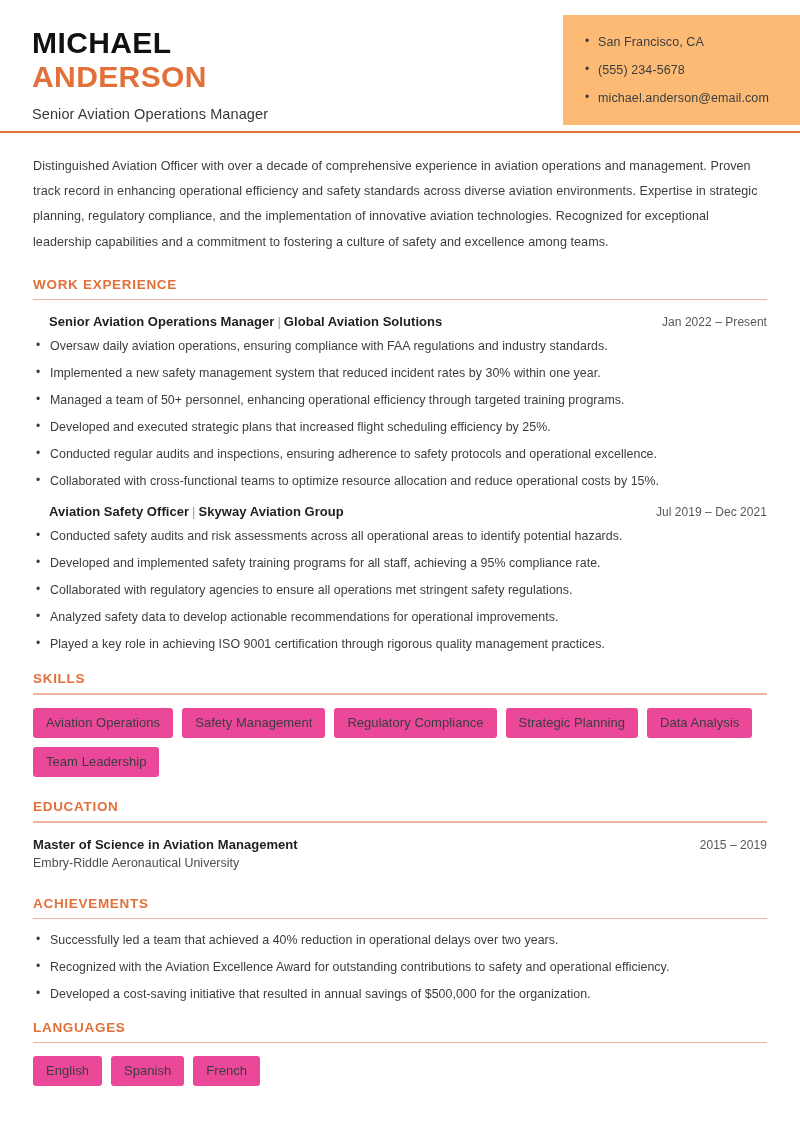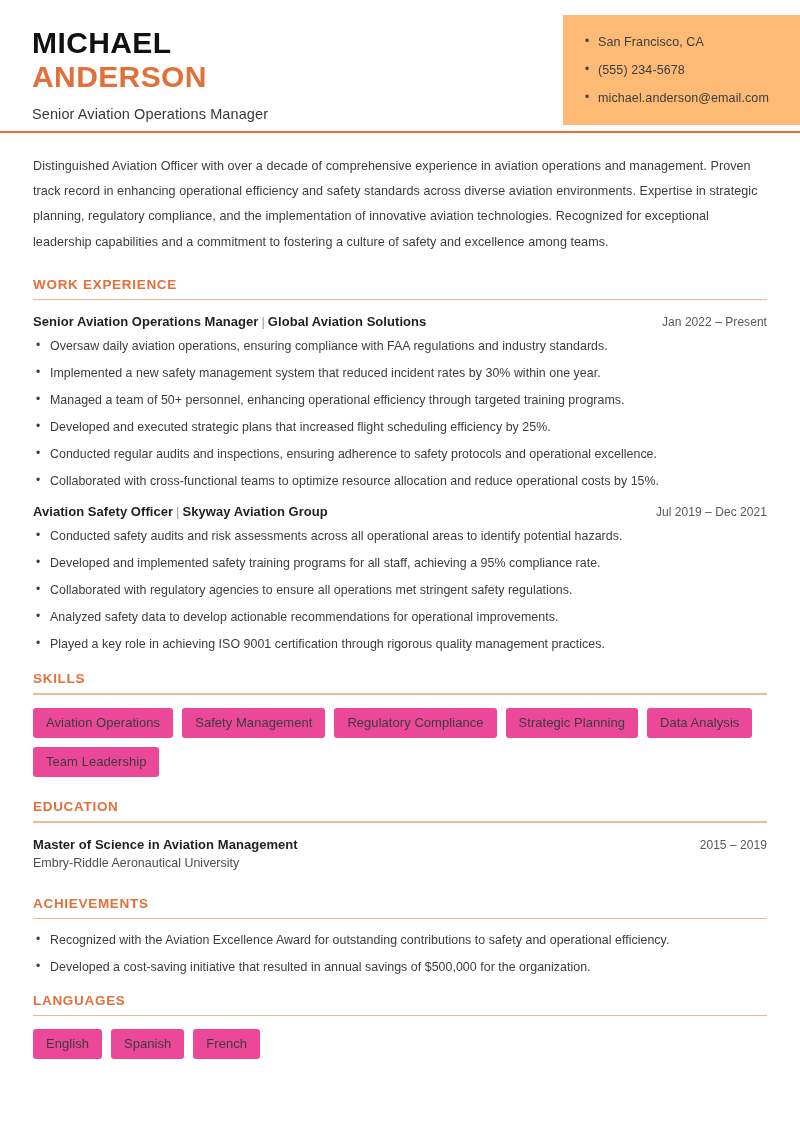--- a/index.html
+++ b/index.html
@@ -111,20 +111,21 @@
     width: 100%;
     margin-bottom: 14px;
   }
 
   .entry { margin-bottom: 6px; }
   .entry-head {
     display: flex;
     align-items: baseline;
     justify-content: space-between;
     margin-bottom: 10px;
+    margin-left: 16px;
   }
   .entry-title {
     font-size: 13px;
     font-weight: bold;
     color: #1d1f21;
     letter-spacing: 0.05px;
   }
   .entry-sep {
     color: #9a9da0;
     font-weight: normal;
@@ -276,20 +277,21 @@
           <div class="entry-date">2015 – 2019</div>
         </div>
         <div class="entry-sub" style="margin-top:4px;">Embry-Riddle Aeronautical University</div>
       </div>
     </div>
 
     <div class="section" style="margin-top:26px;">
       <div class="section-title">ACHIEVEMENTS</div>
       <div class="section-rule"></div>
       <ul class="bullets">
+        <li>Successfully led a team that achieved a 40% reduction in operational delays over two years.</li>
         <li>Recognized with the Aviation Excellence Award for outstanding contributions to safety and operational efficiency.</li>
         <li>Developed a cost-saving initiative that resulted in annual savings of $500,000 for the organization.</li>
       </ul>
     </div>
 
     <div class="section" style="margin-top:17px;">
       <div class="section-title">LANGUAGES</div>
       <div class="section-rule"></div>
       <div class="chips">
         <span class="chip">English</span>

